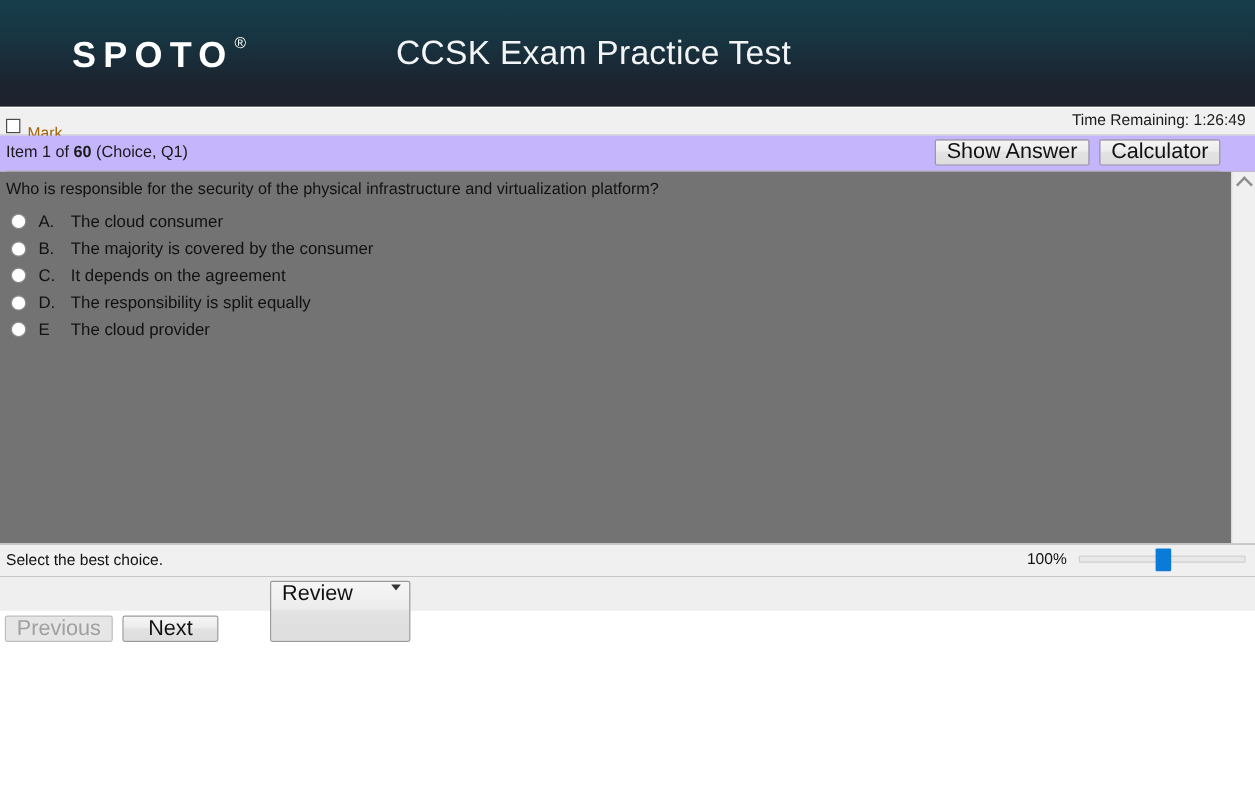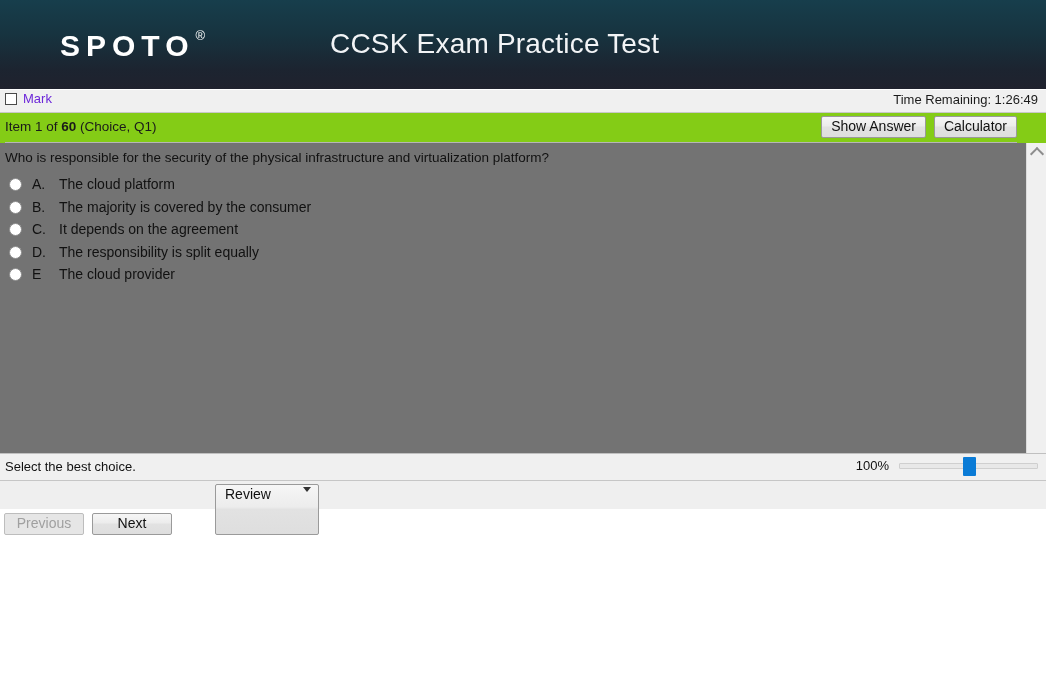--- a/index.html
+++ b/index.html
@@ -39,39 +39,39 @@
     border-bottom:1px solid #c8c8c8;
     box-shadow:inset 0 1px 0 #ffffff;
   }
   .mark-wrap{
     position:absolute;left:5px;top:3px;display:flex;align-items:center;gap:6px;
   }
   .mark-box{
     width:12px;height:12px;border:1px solid #4a4a4a;background:#ffffff;
     display:inline-block;box-sizing:border-box;
   }
-  .mark-label{font-size:13px;color:#6d28d9;line-height:13px;}
+  .mark-label{font-size:13px;color:#a16207;line-height:13px;margin-top:12px;}
   .time-remaining{
     position:absolute;right:8px;top:3px;font-size:13px;color:#1a1a1a;line-height:15px;
   }
 
   
   .itembar{
-    position:relative;height:30px;flex:0 0 30px;background:#84cc16;
+    position:relative;height:30px;flex:0 0 30px;background:#c4b5fd;
   }
   .item-text{
     position:absolute;left:5px;top:6px;font-size:13.5px;color:#1a1a1a;line-height:16px;
   }
   .item-text b{font-weight:bold;}
   .item-buttons{
     position:absolute;right:29px;top:3px;display:flex;gap:8px;
   }
   .btn{
     font-family:"Liberation Sans", sans-serif;
-    font-size:14px;color:#111111;
+    font-size:18px;color:#111111;
     background:linear-gradient(to bottom,#f6f6f6 0%,#ececec 45%,#e2e2e2 50%,#dedede 100%);
     border:1px solid #9a9a9a;
     border-radius:2px;
     padding:2px 9px 3px 9px;
     line-height:15px;
     cursor:default;
     white-space:nowrap;
   }
   .btn.disabled{color:#a0a0a0;border-color:#bdbdbd;background:#e6e6e6;}
 
@@ -180,21 +180,21 @@
     </div>
     <div class="hr-sep"></div>
   </div>
 
   <div class="content">
     <div class="question">Who is responsible for the security of the physical infrastructure and virtualization platform?</div>
     <div class="choices">
       <div class="choice">
         <span class="radio"></span>
         <span class="choice-letter">A.</span>
-        <span class="choice-text">The cloud platform</span>
+        <span class="choice-text">The cloud consumer</span>
       </div>
       <div class="choice">
         <span class="radio"></span>
         <span class="choice-letter">B.</span>
         <span class="choice-text">The majority is covered by the consumer</span>
       </div>
       <div class="choice">
         <span class="radio"></span>
         <span class="choice-letter">C.</span>
         <span class="choice-text">It depends on the agreement</span>

